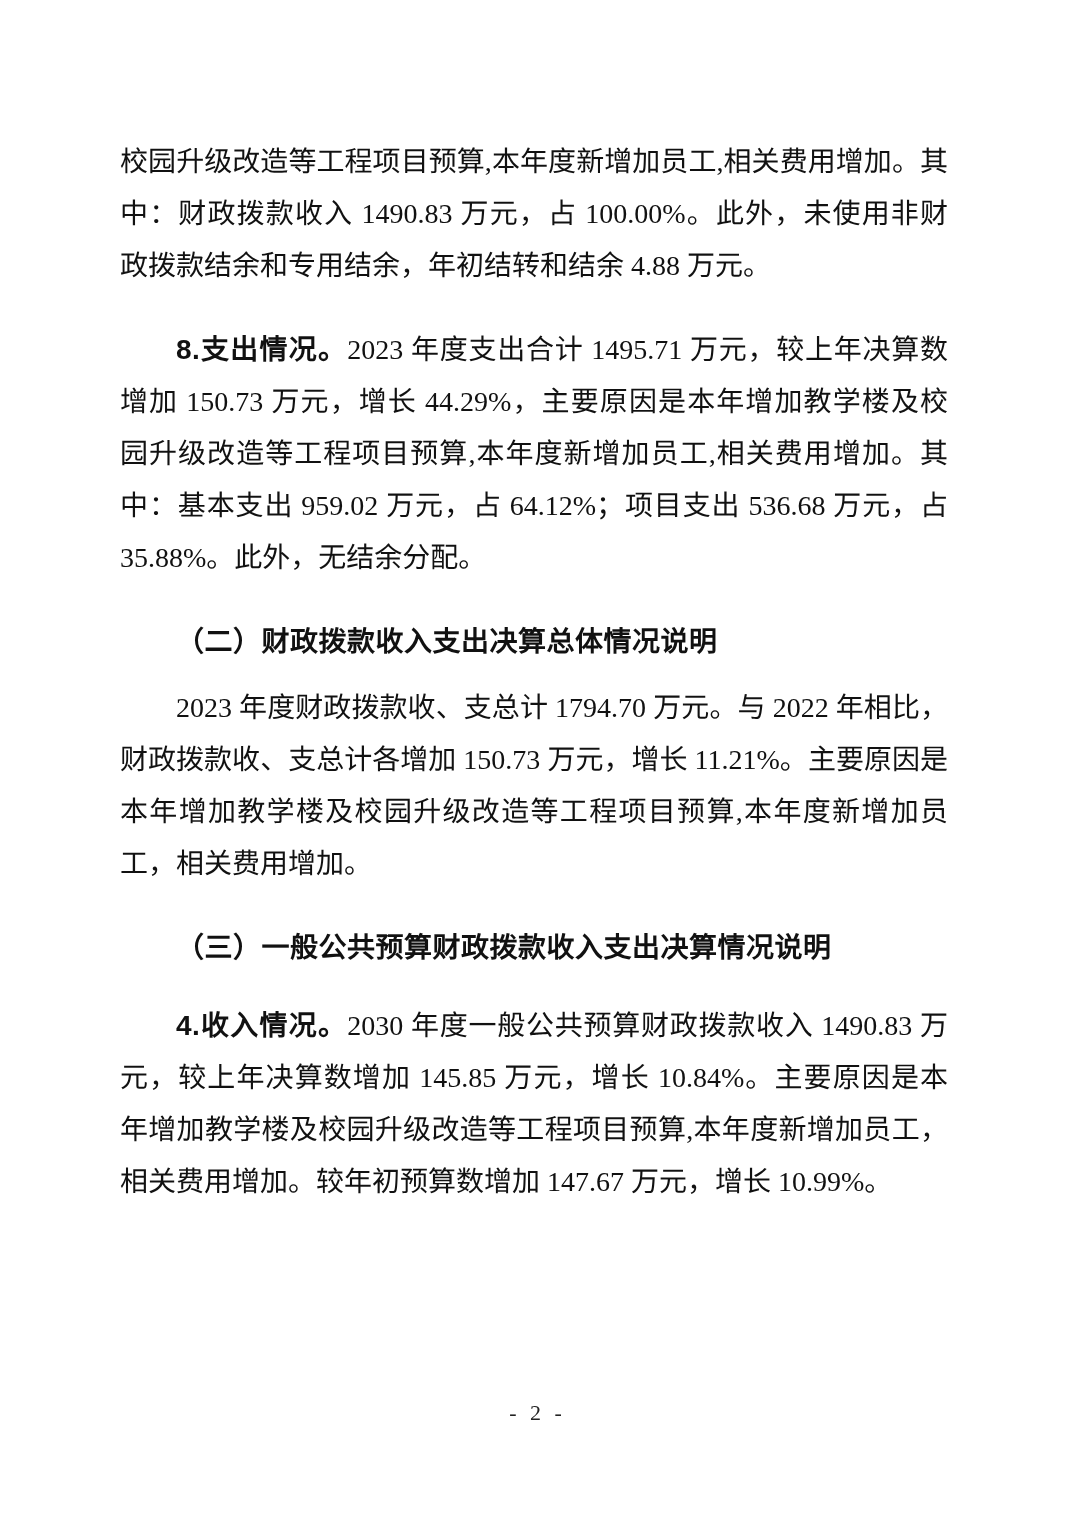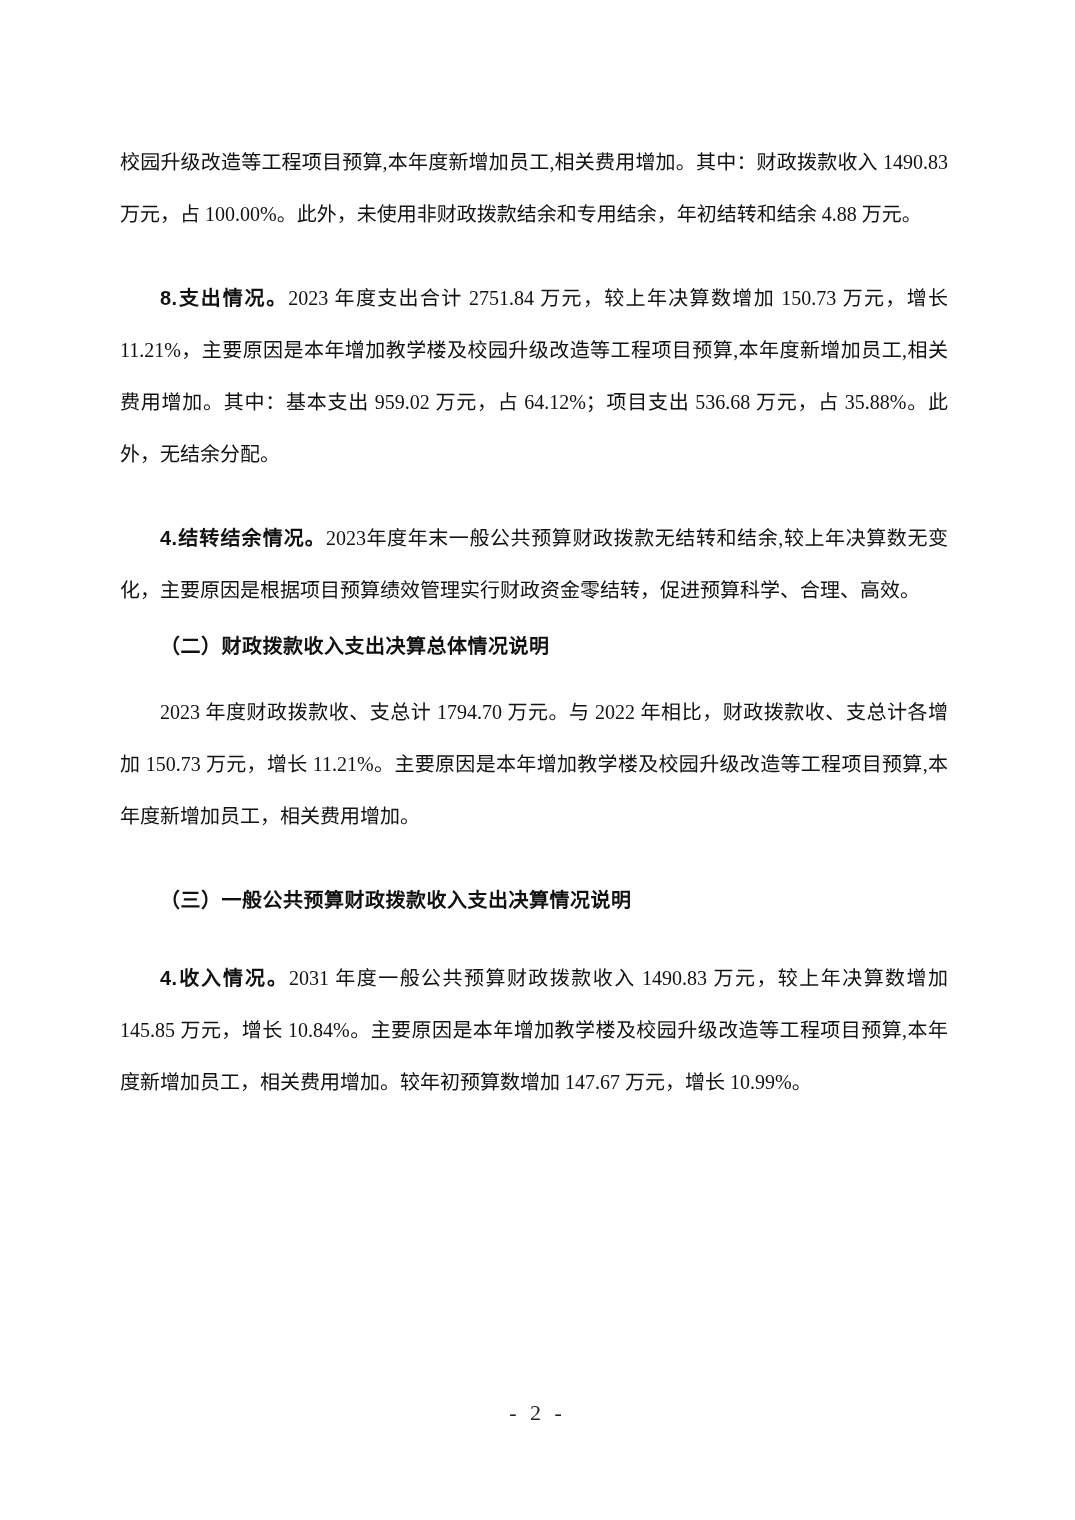--- a/index.html
+++ b/index.html
@@ -16,21 +16,21 @@
     color: #111111;
     font-family: "Liberation Serif", "DejaVu Serif", serif;
     overflow: hidden;
     box-sizing: border-box;
   }
   .content {
     position: absolute;
     top: 136px;
     left: 120px;
     width: 828px;
-    font-size: 20px;
+    font-size: 28px;
     line-height: 52px;
     text-align: justify;
   }
   .para {
     margin: 0 0 32px 0;
     text-indent: 2em;
   }
   .para.no-indent {
     text-indent: 0;
   }
@@ -65,28 +65,27 @@
   }
 </style>
 </head>
 <body>
 
 <div class="page">
   <div class="content">
 
     <p class="para no-indent"><span>校园升级改造等工程项目预算,本年度新增加员工,相关费用增加。其中：财政拨款收入 1490.83 万元，占 100.00%。此外，未使用非财政拨款结余和专用结余，年初结转和结余 4.88 万元。</span></p>
 
-    <p class="para"><span class="lead">8.支出情况。</span><span>2023 年度支出合计 2751.84 万元，较上年决算数增加 150.73 万元，增长 11.21%，主要原因是本年增加教学楼及校园升级改造等工程项目预算,本年度新增加员工,相关费用增加。其中：基本支出 959.02 万元，占 64.12%；项目支出 536.68 万元，占 35.88%。此外，无结余分配。</span></p>
+    <p class="para"><span class="lead">8.支出情况。</span><span>2023 年度支出合计 1495.71 万元，较上年决算数增加 150.73 万元，增长 44.29%，主要原因是本年增加教学楼及校园升级改造等工程项目预算,本年度新增加员工,相关费用增加。其中：基本支出 959.02 万元，占 64.12%；项目支出 536.68 万元，占 35.88%。此外，无结余分配。</span></p>
 
-    <p class="para tight"><span class="lead">4.结转结余情况。</span><span>2023年度年末一般公共预算财政拨款无结转和结余,较上年决算数无变化，主要原因是根据项目预算绩效管理实行财政资金零结转，促进预算科学、合理、高效。</span></p>
 
     <p class="heading">（二）财政拨款收入支出决算总体情况说明</p>
 
     <p class="para"><span>2023 年度财政拨款收、支总计 1794.70 万元。与 2022 年相比，财政拨款收、支总计各增加 150.73 万元，增长 11.21%。主要原因是本年增加教学楼及校园升级改造等工程项目预算,本年度新增加员工，相关费用增加。</span></p>
 
     <p class="heading gap-below">（三）一般公共预算财政拨款收入支出决算情况说明</p>
 
-    <p class="para"><span class="lead">4.收入情况。</span><span>2031 年度一般公共预算财政拨款收入 1490.83 万元，较上年决算数增加 145.85 万元，增长 10.84%。主要原因是本年增加教学楼及校园升级改造等工程项目预算,本年度新增加员工，相关费用增加。较年初预算数增加 147.67 万元，增长 10.99%。</span></p>
+    <p class="para"><span class="lead">4.收入情况。</span><span>2030 年度一般公共预算财政拨款收入 1490.83 万元，较上年决算数增加 145.85 万元，增长 10.84%。主要原因是本年增加教学楼及校园升级改造等工程项目预算,本年度新增加员工，相关费用增加。较年初预算数增加 147.67 万元，增长 10.99%。</span></p>
 
   </div>
 
   <div class="footer">- 2 -</div>
 </div>
 
 </body></html>

